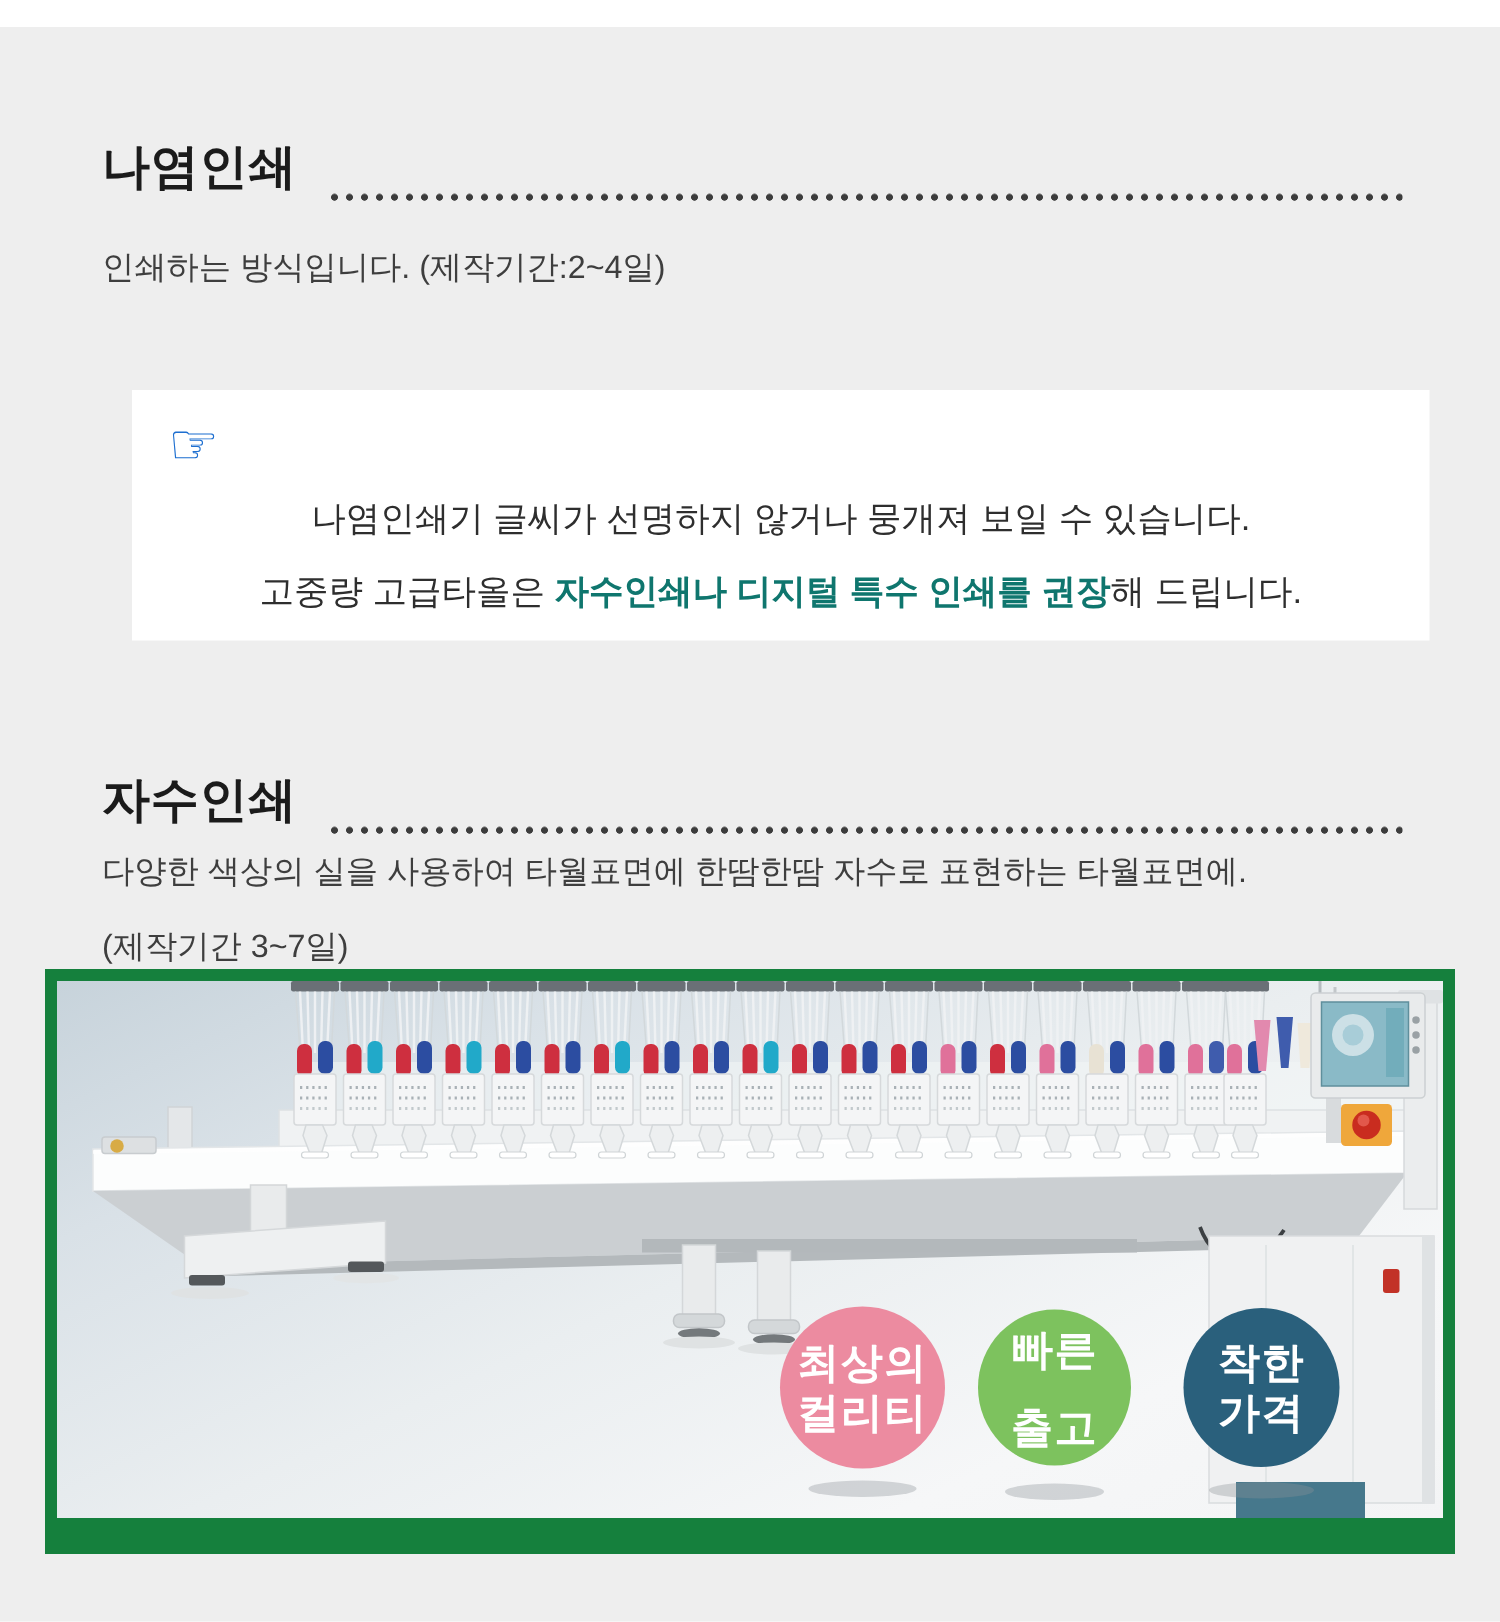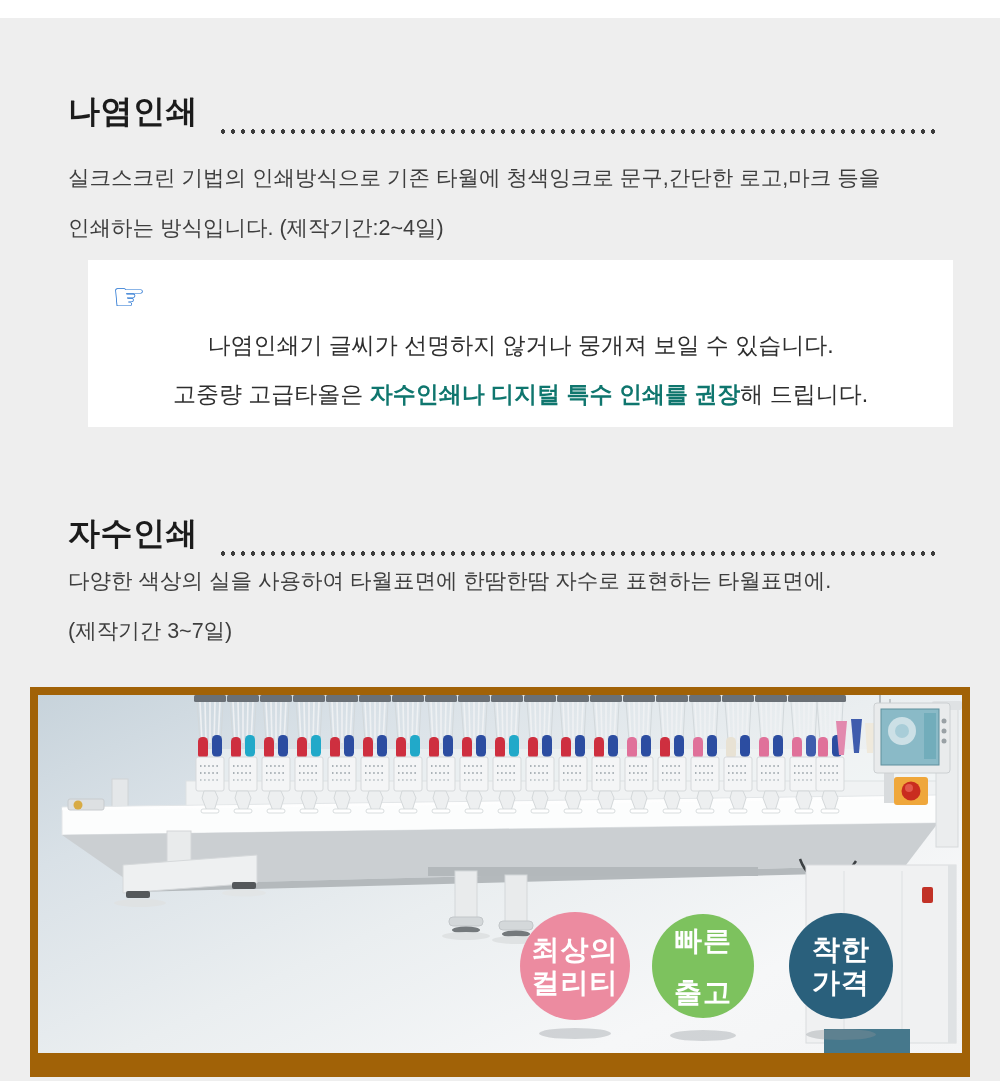--- a/index.html
+++ b/index.html
@@ -27,21 +27,21 @@
 
   
   .notice{position:absolute;left:88px;top:260px;width:865px;height:167px;background:#ffffff;
     font-size:23px;color:#2e2e2e;box-sizing:border-box;padding-top:12px;}
   .notice-line{height:49px;line-height:49px;text-align:center;white-space:nowrap;}
   .notice-line.first{display:flex;align-items:center;justify-content:flex-start;padding-left:24px;text-align:left;}
   .hand{font-size:38px;line-height:38px;margin-right:18px;font-weight:bold;}
   .hl{font-weight:bold;}
 
   
-  .photo{position:absolute;left:30px;top:687px;width:940px;height:390px;background:#a16207;}
+  .photo{position:absolute;left:30px;top:646px;width:940px;height:390px;background:#15803d;}
   .photo-inner{position:absolute;left:8px;top:8px;width:924px;height:358px;overflow:hidden;
     background:linear-gradient(155deg,#c7d3db 0%,#d9e1e7 22%,#eaeef0 50%,#f6f7f8 78%,#f3f4f5 100%);}
   .machine{position:absolute;left:0;top:0;}
 
   
   .badge{position:absolute;border-radius:50%;display:flex;flex-direction:column;align-items:center;justify-content:center;
     color:#ffffff;font-weight:bold;font-size:28px;line-height:33px;letter-spacing:1px;text-align:center;}
   #badge-quality{left:482px;top:217px;width:110px;height:108px;}
   #badge-shipping{left:614px;top:219px;width:102px;height:104px;gap:19px;}
   #badge-price{left:751px;top:218px;width:104px;height:106px;}
@@ -53,21 +53,20 @@
 </head>
 <body>
 
 <div class="page-bg" style="background-color: rgb(238, 238, 238);"></div>
 
 <div class="section-header" id="header-dye">
   <span class="section-title">나염인쇄</span>
   <span class="dotline"></span>
 </div>
 <div class="para" id="para-dye">
-  <div>실크스크린 기법의 인쇄방식으로 기존 타월에 청색잉크로 문구,간단한 로고,마크 등을</div>
   <div>인쇄하는 방식입니다. (제작기간:2~4일)</div>
 </div>
 
 <div class="notice">
   <div class="notice-line first">
     <span class="hand" style="color: rgb(30, 111, 208);">☞</span>
   </div>
   <div class="notice-line">나염인쇄기 글씨가 선명하지 않거나 뭉개져 보일 수 있습니다.</div>
   <div class="notice-line">
     <span>고중량 고급타올은 </span><span class="hl" style="color: #0f766e;">자수인쇄나 디지털 특수 인쇄를 권장</span><span>해 드립니다.</span>

